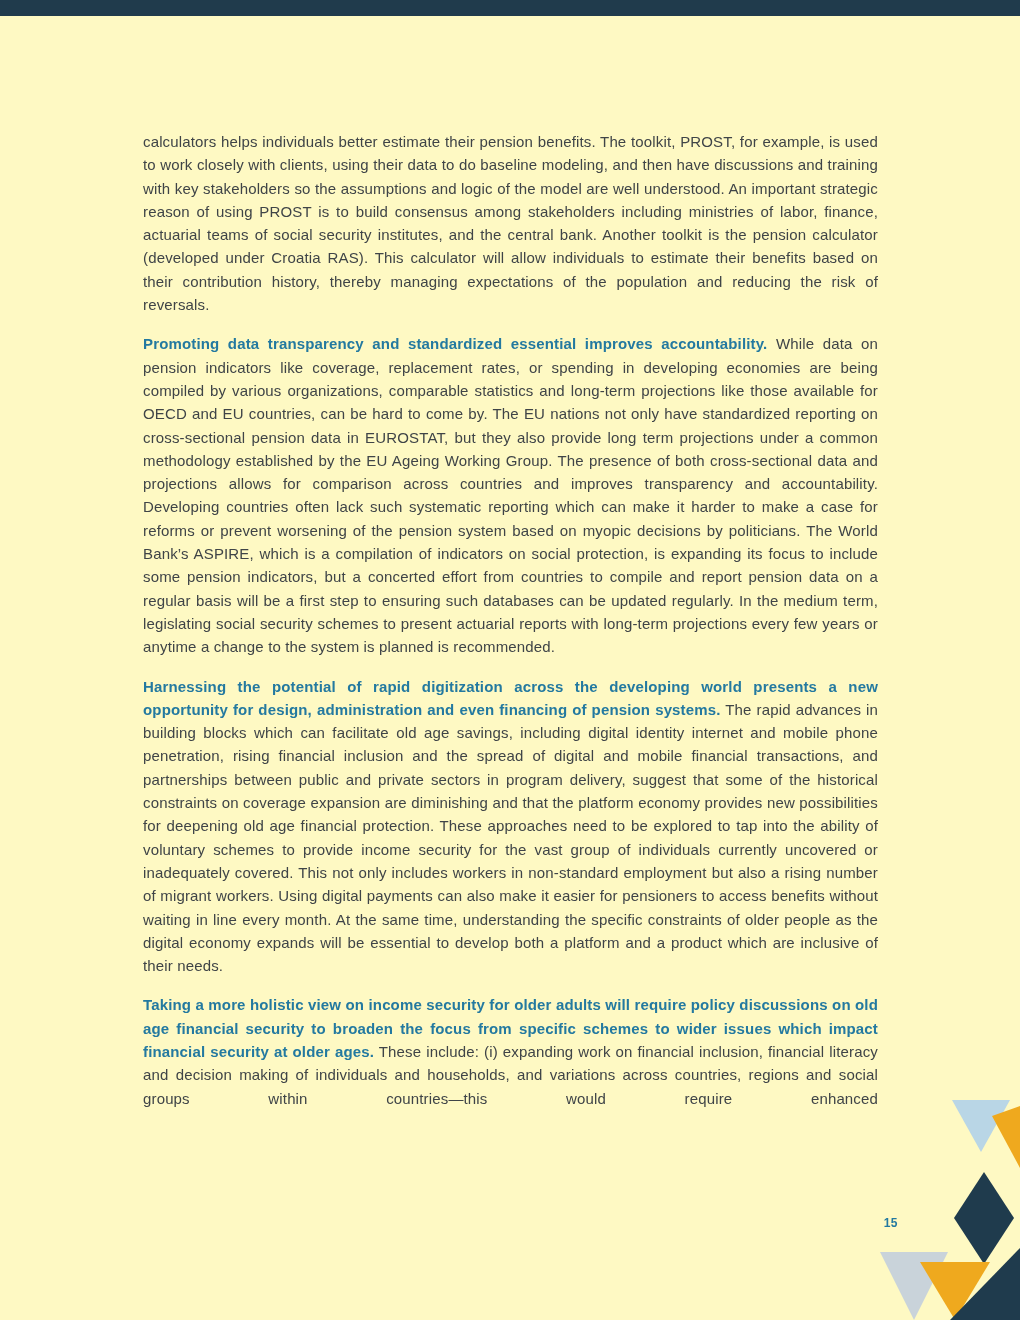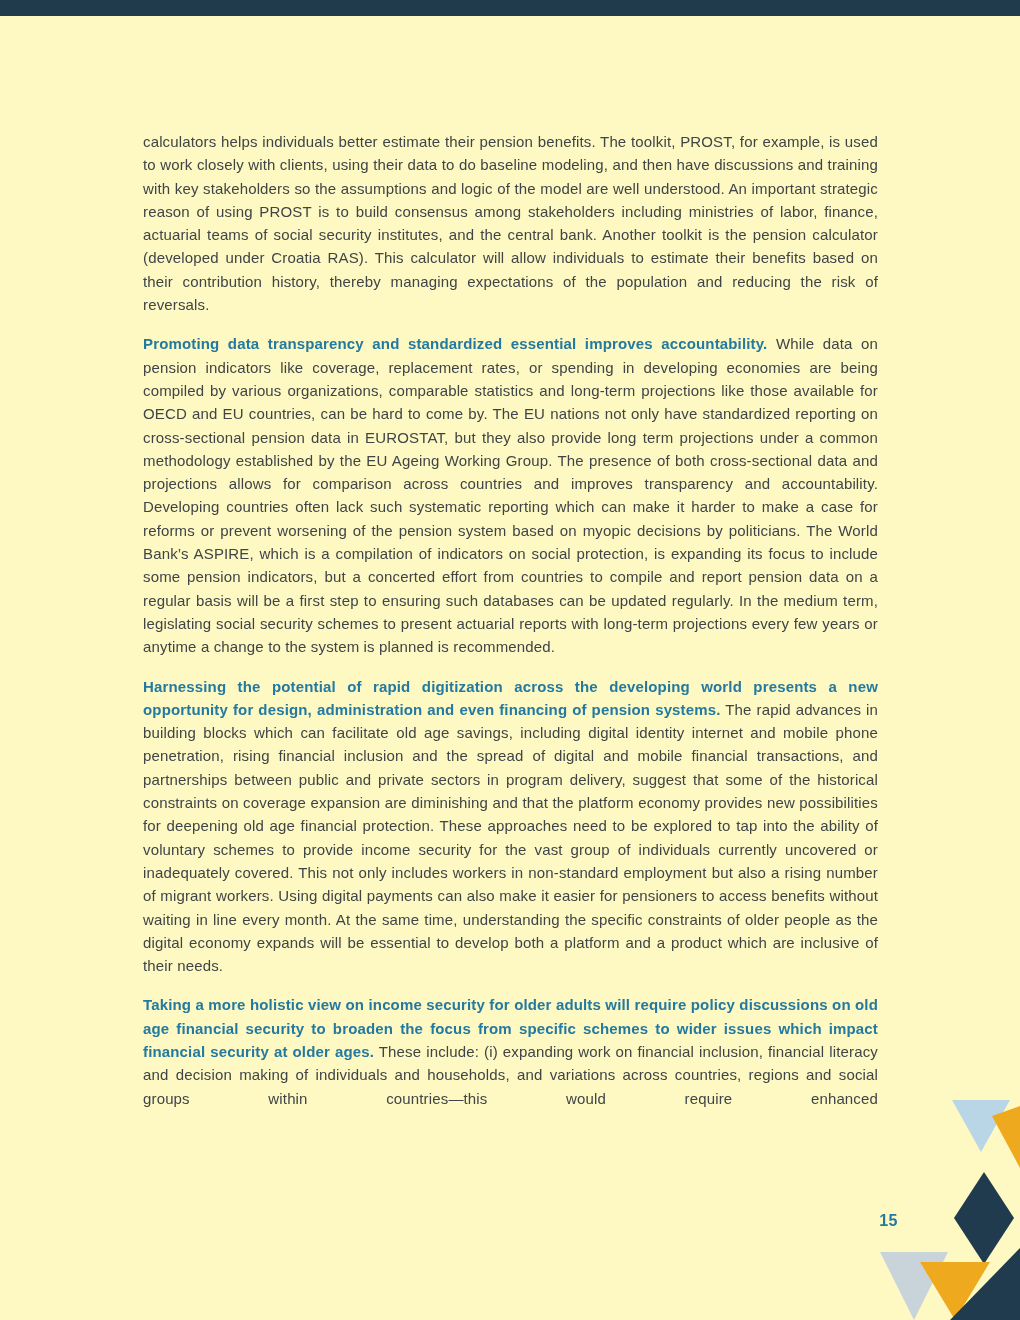--- a/index.html
+++ b/index.html
@@ -44,21 +44,21 @@
   .lead {
     color: var(--accent-teal, #2379a0);
     font-weight: bold;
   }
 
   .page-number {
     position: absolute;
     right: 122px;
     bottom: 90px;
     color: var(--accent-teal, #2379a0);
-    font-size: 16px;
+    font-size: 12px;
     font-weight: bold;
     letter-spacing: 0.5px;
   }
 
   .triangles {
     position: absolute;
     right: 0;
     bottom: 0;
     display: block;
   }

